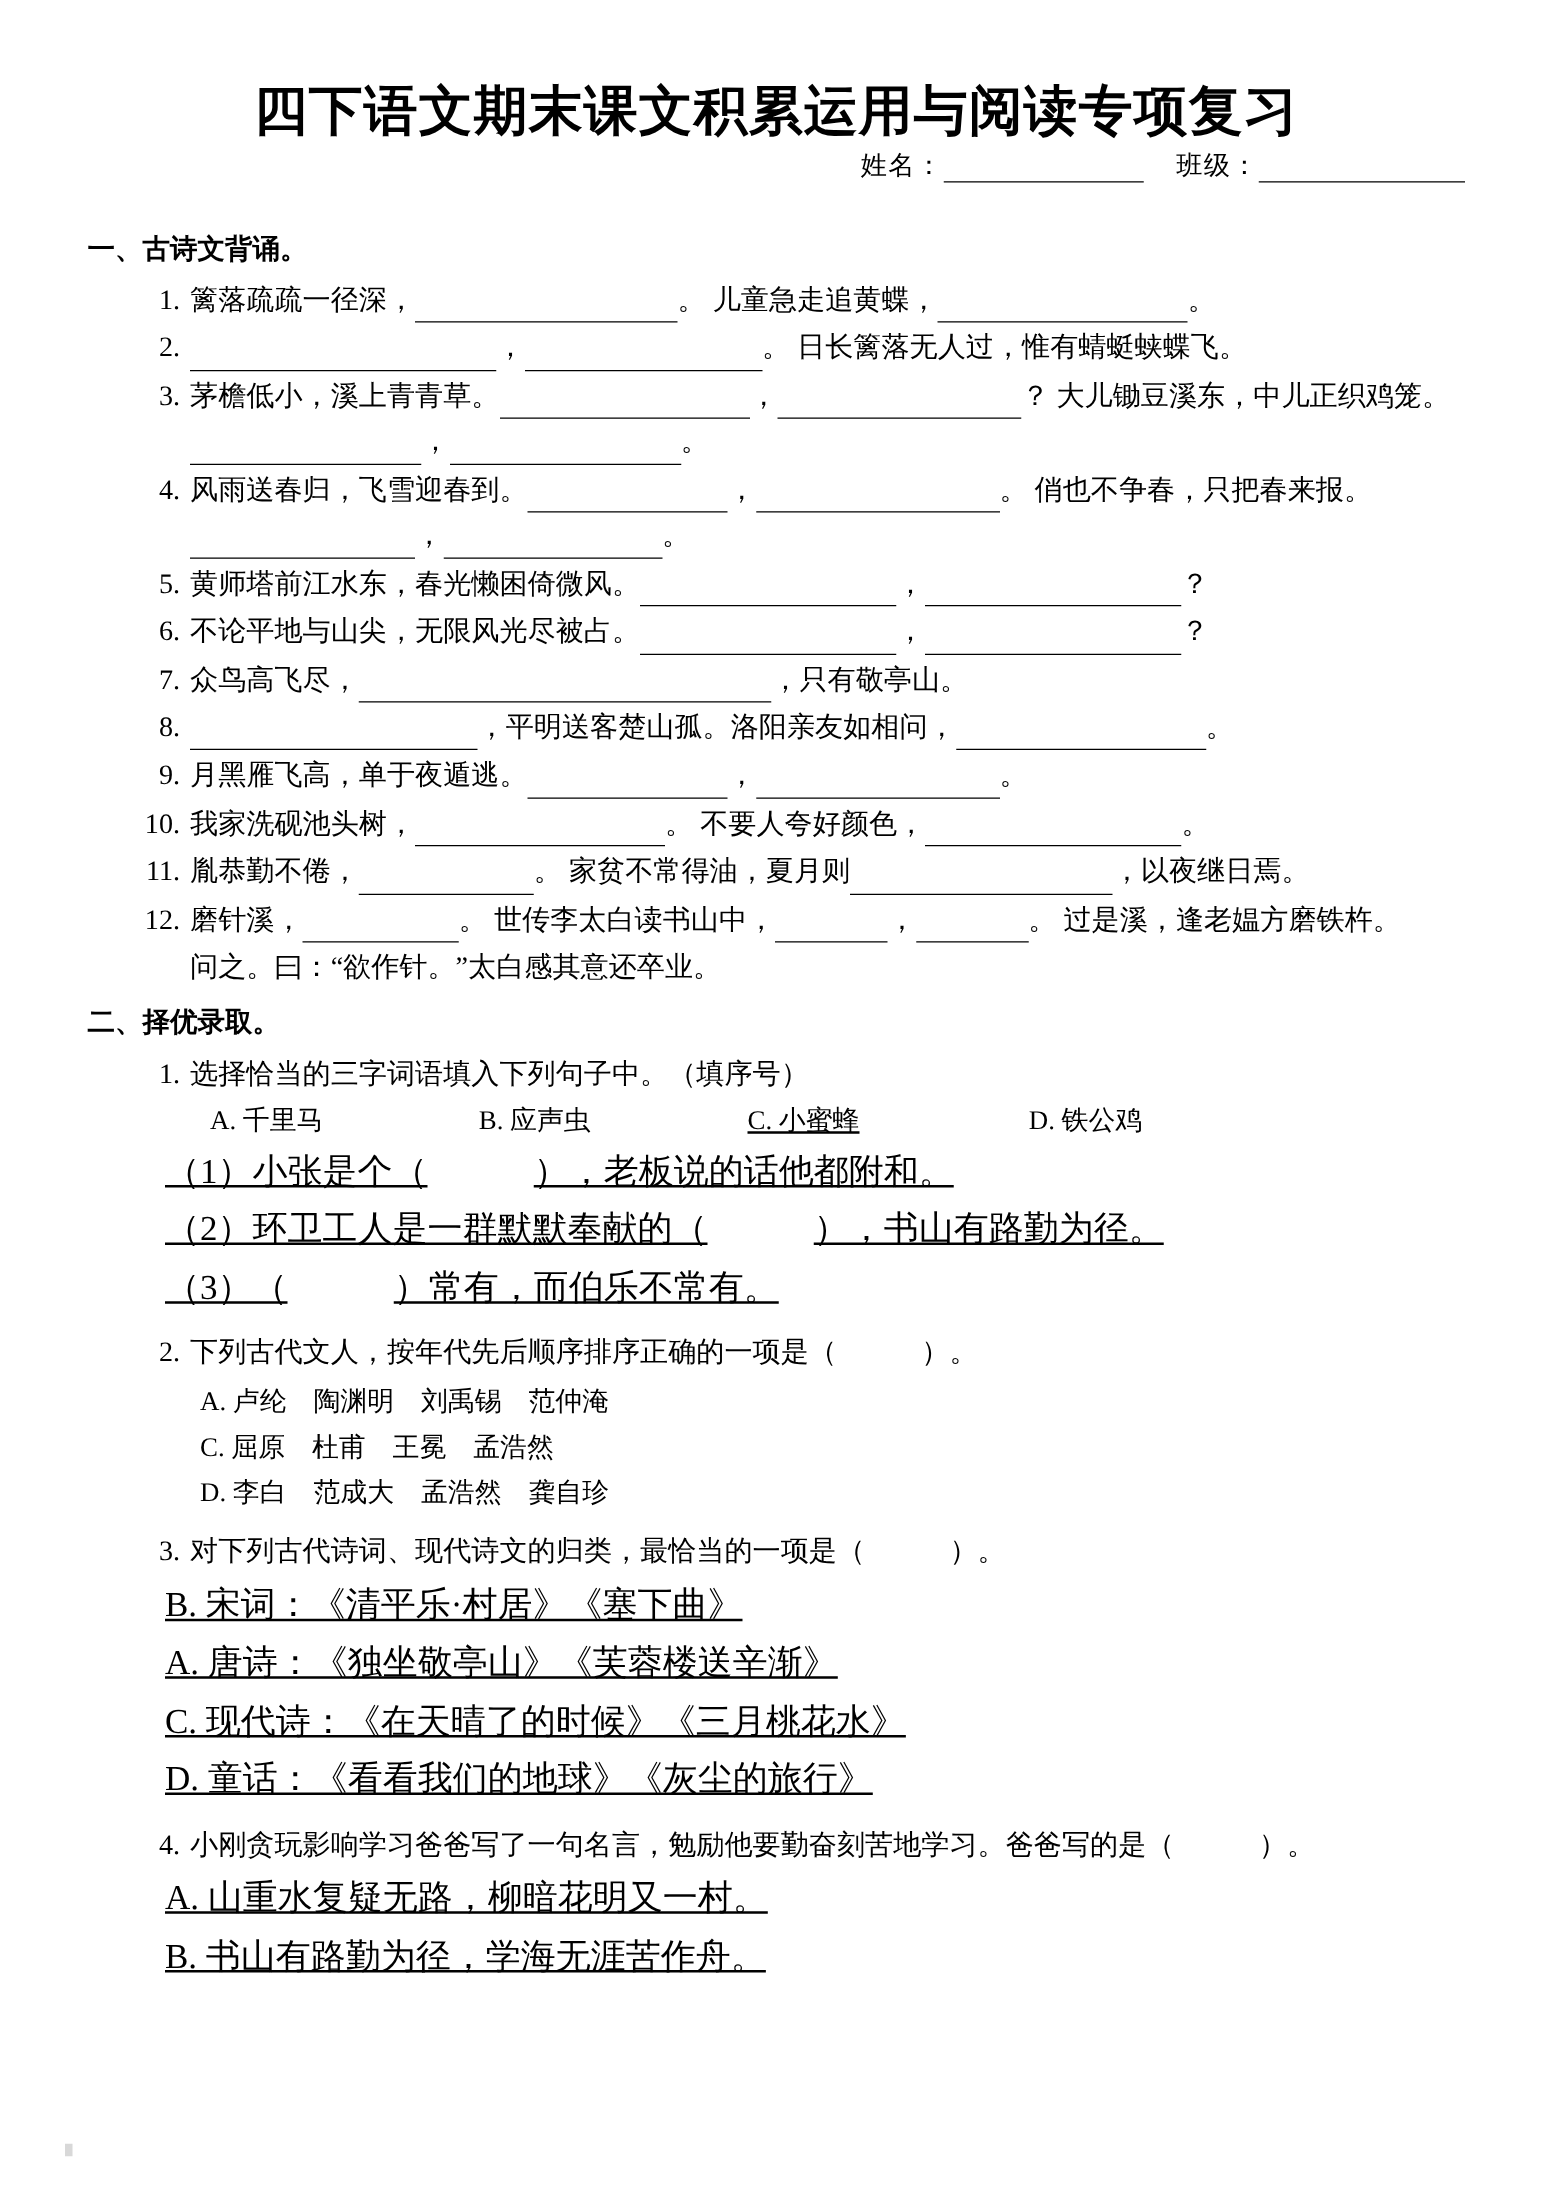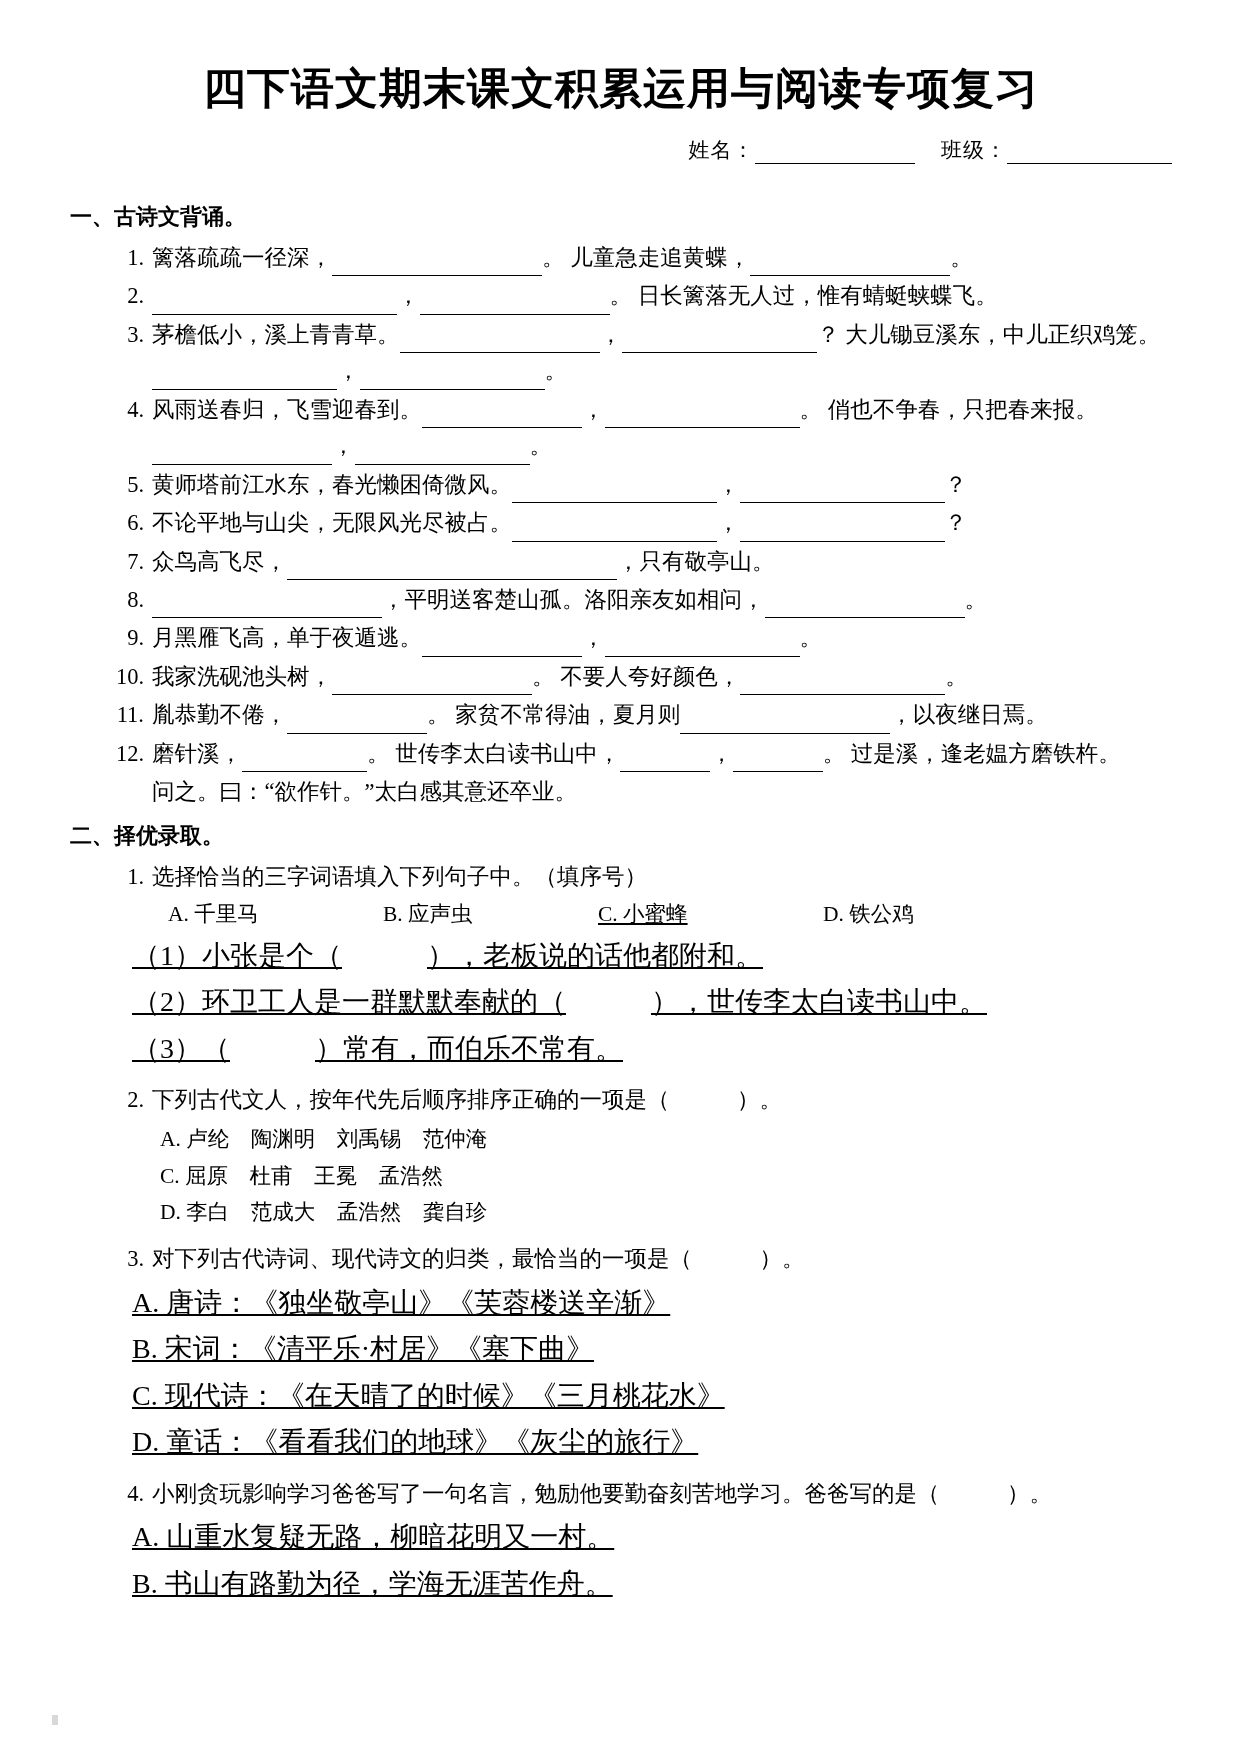--- a/index.html
+++ b/index.html
@@ -21,21 +21,20 @@
     box-sizing: border-box;
     padding: 40px 70px 0 70px;
     position: relative;
   }
   .title {
     text-align: center;
     font-size: 43px;
     font-weight: bold;
     letter-spacing: 1px;
     margin-top: 20px;
-    margin-bottom: 18px;
     font-family: "DejaVu Sans", "Liberation Sans", sans-serif;
   }
   .name-row {
     text-align: right;
     font-size: 21px;
     margin-bottom: 38px;
     letter-spacing: 1px;
   }
   .blank {
     display: inline-block;
@@ -224,21 +223,21 @@
       <div class="o1">A. 千里马</div>
       <div class="o2">B. 应声虫</div>
       <div class="o3">C. 小蜜蜂</div>
       <div class="o4">D. 铁公鸡</div>
     </div>
 
     <div class="sub">
       <span>（1）小张是个（</span><span class="blank" style="width:85px;border-bottom:none"></span><span>），老板说的话他都附和。</span>
     </div>
     <div class="sub">
-      <span>（2）环卫工人是一群默默奉献的（</span><span class="blank" style="width:85px;border-bottom:none"></span><span>），世传李太白读书山中。</span>
+      <span>（2）环卫工人是一群默默奉献的（</span><span class="blank" style="width:85px;border-bottom:none"></span><span>），书山有路勤为径。</span>
     </div>
     <div class="sub">
       <span>（3）（</span><span class="blank" style="width:85px;border-bottom:none"></span><span>）常有，而伯乐不常有。</span>
     </div>
 
     <div class="item" style="margin-top:10px">
       <div class="num">2.</div>
       <div class="txt">下列古代文人，按年代先后顺序排序正确的一项是（　　　）。</div>
     </div>
     <div class="opts2">
@@ -246,22 +245,22 @@
     </div>
     <div class="opts2">
       <div class="h1">C. 屈原　杜甫　王冕　孟浩然</div>
       <div>D. 李白　范成大　孟浩然　龚自珍</div>
     </div>
 
     <div class="item" style="margin-top:10px">
       <div class="num">3.</div>
       <div class="txt">对下列古代诗词、现代诗文的归类，最恰当的一项是（　　　）。</div>
     </div>
+    <div class="sub">B. 宋词：《清平乐·村居》《塞下曲》</div>
     <div class="sub">A. 唐诗：《独坐敬亭山》《芙蓉楼送辛渐》</div>
-    <div class="sub">B. 宋词：《清平乐·村居》《塞下曲》</div>
     <div class="sub">C. 现代诗：《在天晴了的时候》《三月桃花水》</div>
     <div class="sub">D. 童话：《看看我们的地球》《灰尘的旅行》</div>
 
     <div class="item" style="margin-top:10px">
       <div class="num">4.</div>
       <div class="txt">小刚贪玩影响学习爸爸写了一句名言，勉励他要勤奋刻苦地学习。爸爸写的是（　　　）。</div>
     </div>
     <div class="sub">A. 山重水复疑无路，柳暗花明又一村。</div>
     <div class="sub">B. 书山有路勤为径，学海无涯苦作舟。</div>
 

